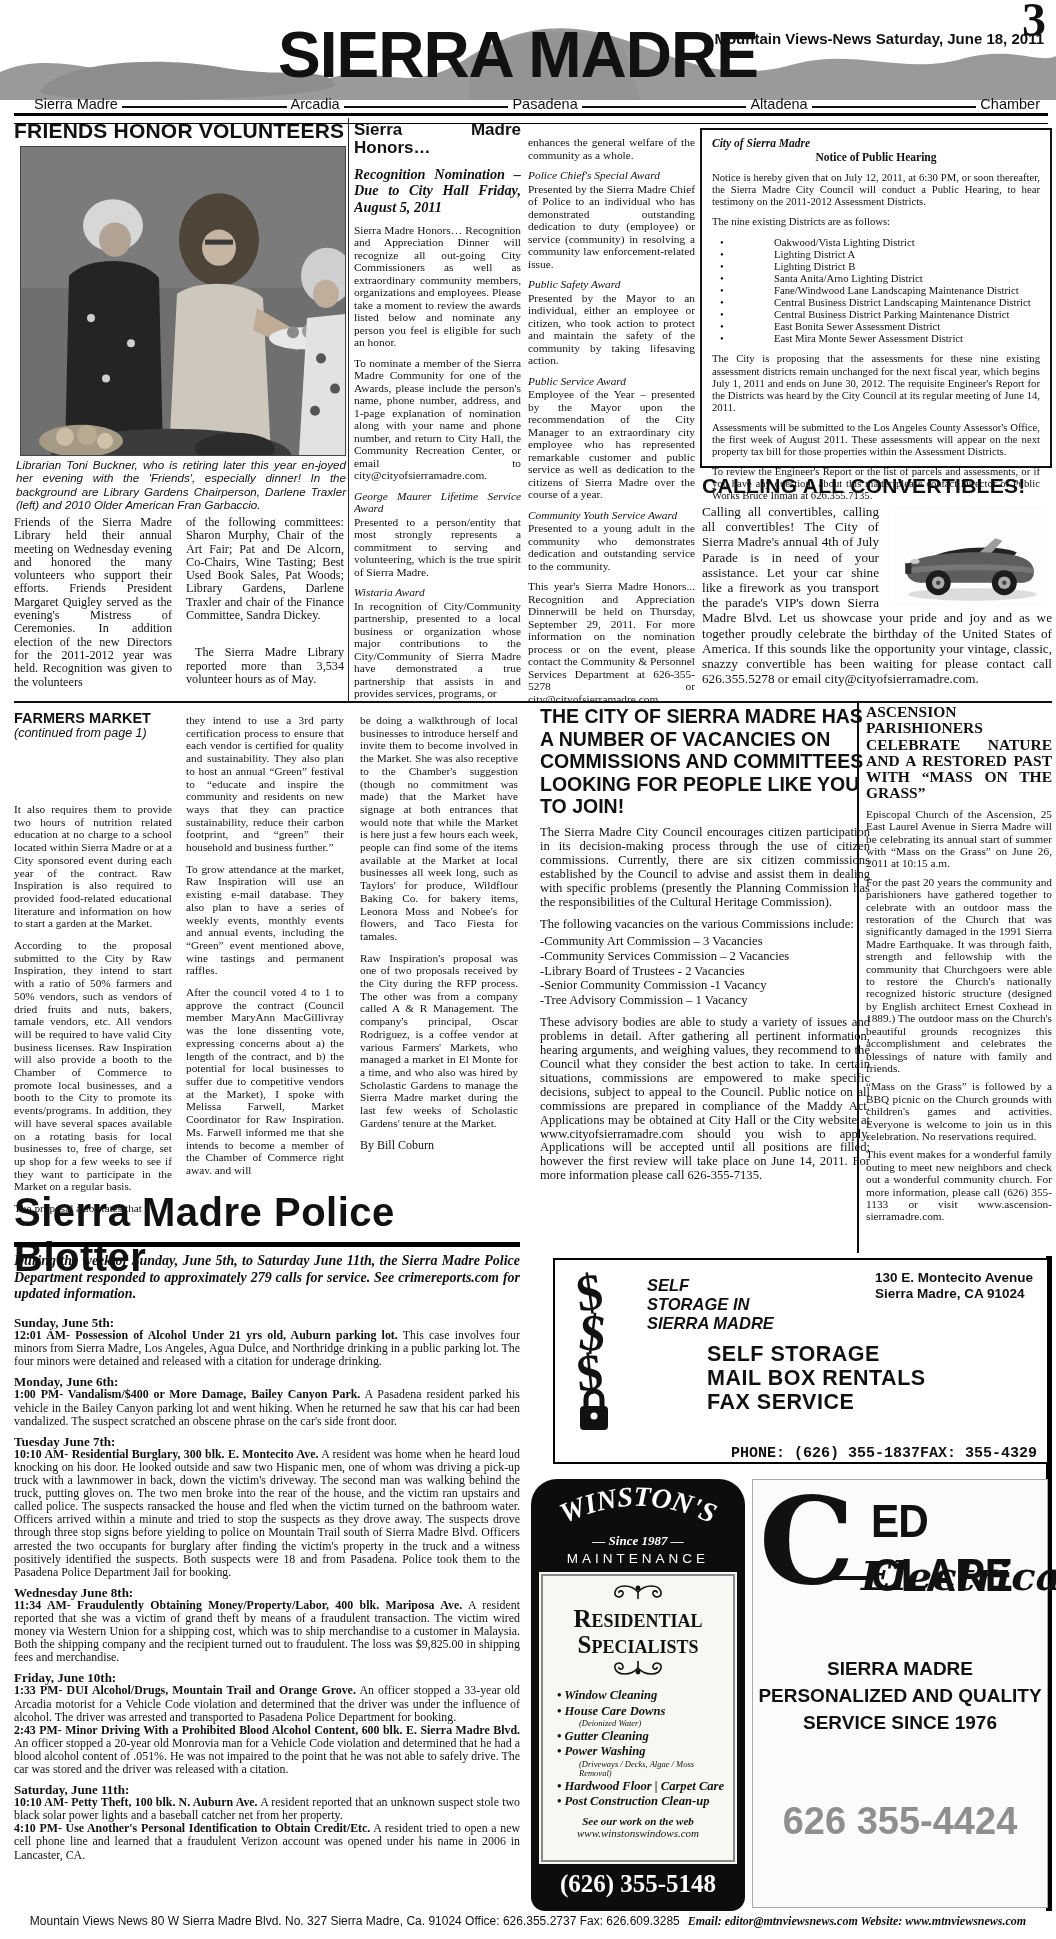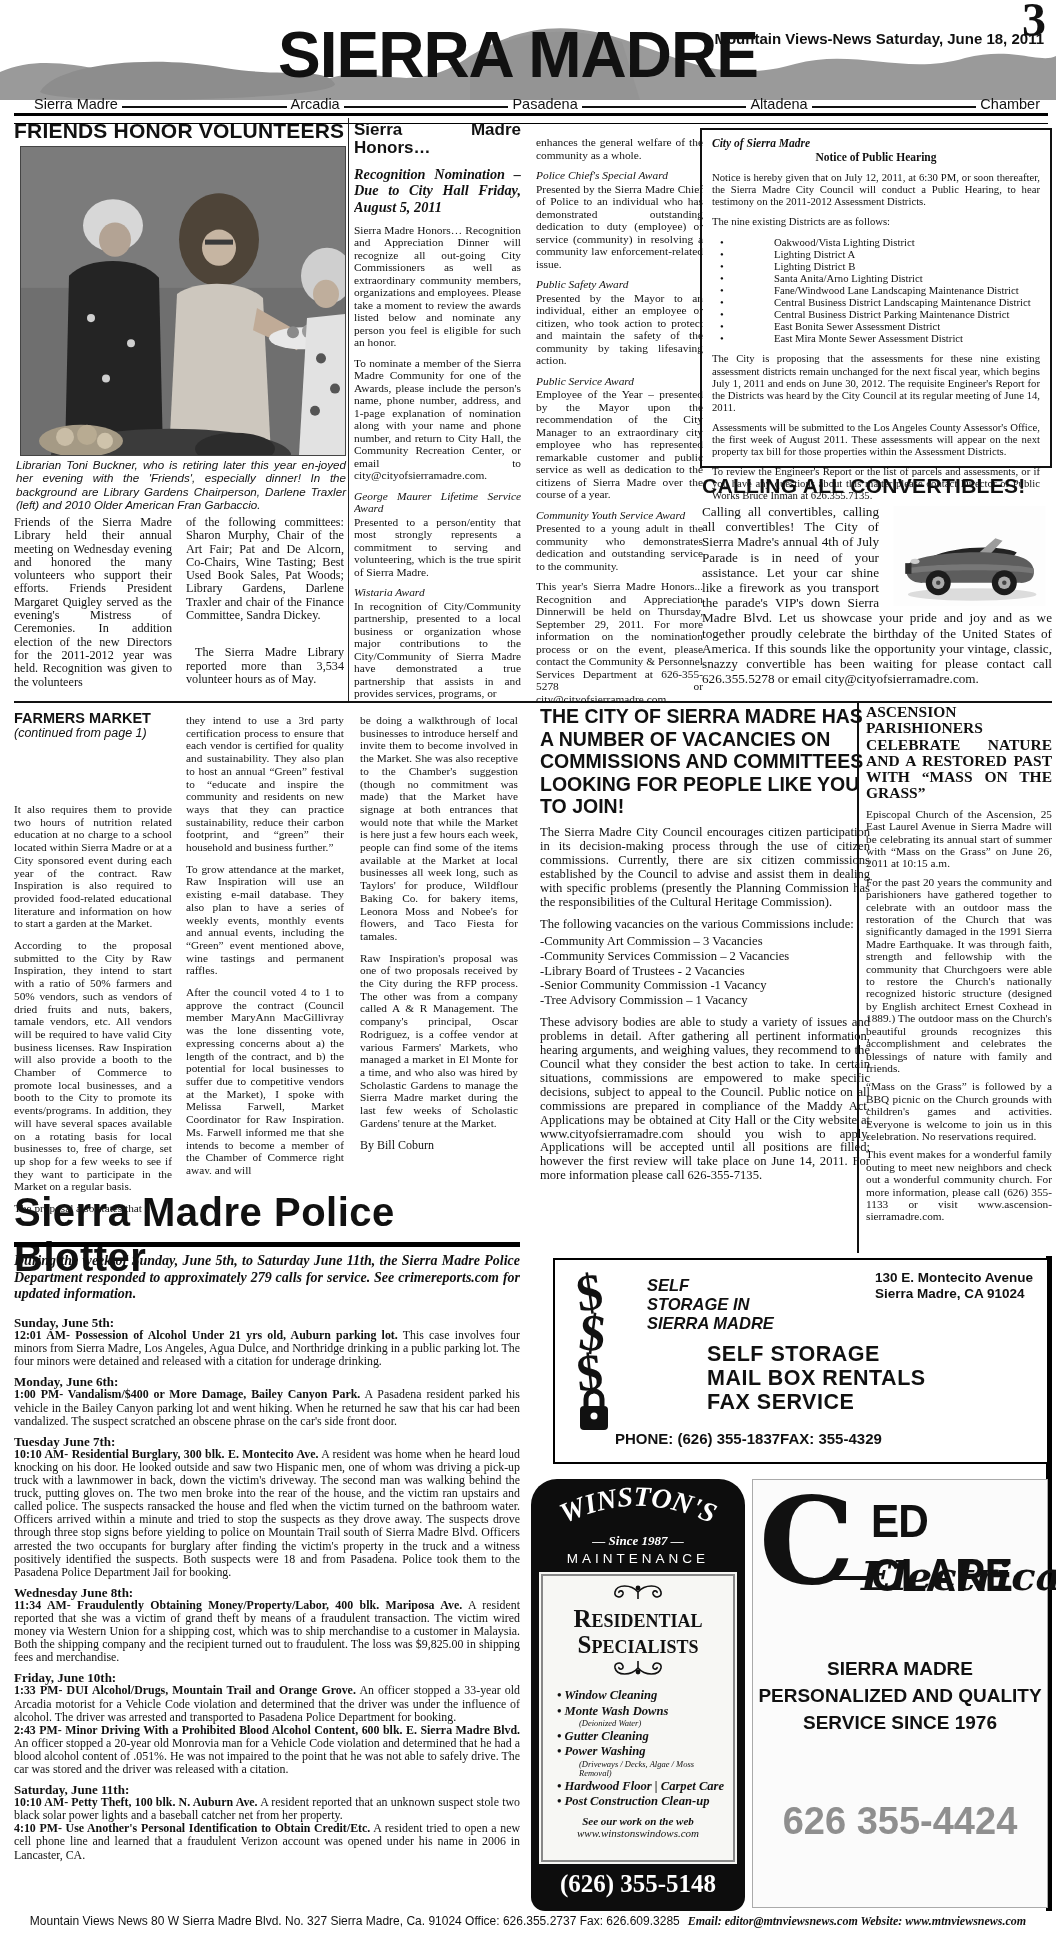--- a/index.html
+++ b/index.html
@@ -81,21 +81,21 @@
   .b-p{margin:0;}
 
   
   .rightbar{left:1046px;top:1256px;width:6px;height:655px;background:#000;}
 
   .ad-storage{left:553px;top:1258px;width:492px;height:202px;border:2px solid #000;box-shadow:0 0 0 1px #fff inset;}
   .st-logo{position:absolute;left:12px;top:8px;}
   .st-tags{position:absolute;left:92px;top:16px;font-size:16.5px;font-weight:bold;font-style:italic;line-height:19px;}
   .st-addr{position:absolute;right:14px;top:10px;font-size:13.5px;font-weight:bold;line-height:16px;}
   .st-big{position:absolute;left:152px;top:82px;font-size:21.5px;font-weight:bold;line-height:24px;letter-spacing:.5px;}
-  .st-phone{position:absolute;left:60px;right:10px;bottom:15px;font-size:15px;font-weight:bold;display:flex;justify-content:flex-start;}
+  .st-phone{position:absolute;left:60px;right:10px;bottom:0;font-size:15px;font-weight:bold;display:flex;justify-content:flex-end;font-family:Liberation Mono, monospace;}
 
   .ad-winstons{left:531px;top:1479px;width:214px;height:432px;background:#0d0d0d;border-radius:26px 26px 14px 14px;
                color:#fff;text-align:center;}
   .wn-since{font-size:13px;font-style:italic;font-weight:bold;margin-top:-4px;}
   .wn-maint{font-size:13.5px;letter-spacing:4px;margin-top:2px;}
   .wn-panel{margin:8px 10px 0 10px;background:#f7f7f4;color:#111;border:2px solid #888;outline:2px solid #f7f7f4;
             height:288px;padding:6px 8px;box-sizing:border-box;overflow:hidden;}
   .wn-res{font-size:25px;font-weight:bold;line-height:26px;font-variant:small-caps;}
   .wn-svcs{text-align:left;margin:6px 0 0 6px;}
   .svc-main{font-size:12.6px;font-weight:bold;font-style:italic;line-height:15.5px;}
@@ -204,21 +204,21 @@
           <div class="award-t opt">George Maurer Lifetime Service Award</div>
           <div class="hp">Presented to a person/entity that most strongly represents a commitment to serving and volunteering, which is the true spirit of Sierra Madre.</div>
         </div>
 
         <div class="hblock">
           <div class="award-t opt">Wistaria Award</div>
           <div class="hp">In recognition of City/Community partnership, presented to a local business or organization whose major contributions to the City/Community of Sierra Madre have demonstrated a true partnership that assists in and provides services, programs, or</div>
         </div>
       </div>
   </div>
-  <div class="abs hn-col just" style="left:528px;top:136px;height:566px;overflow:hidden;margin-left:8px;">
+  <div class="abs hn-col just" style="left:528px;top:136px;height:566px;overflow:hidden;">
     <div>
 
         <div class="hblock">
 
           <div class="hp">enhances the general welfare of the community as a whole.</div>
         </div>
 
         <div class="hblock">
           <div class="award-t opt">Police Chief's Special Award</div>
           <div class="hp">Presented by the Sierra Madre Chief of Police to an individual who has demonstrated outstanding dedication to duty (employee) or service (community) in resolving a community law enforcement-related issue.</div>
@@ -482,21 +482,21 @@
           <path d="M35,9 v8" stroke="#111" stroke-width="1.6"></path>
       </svg>
       <div class="wn-svcs">
 
           <div class="svc">
             <div class="svc-main">• <span>Window Cleaning</span></div>
 
           </div>
 
           <div class="svc">
-            <div class="svc-main">• <span>Monte Wash Downs</span></div>
+            <div class="svc-main">• <span>House Care Downs</span></div>
             <div class="svc-note opt">(Deionized Water)</div>
           </div>
 
           <div class="svc">
             <div class="svc-main">• <span>Gutter Cleaning</span></div>
 
           </div>
 
           <div class="svc">
             <div class="svc-main">• <span>Power Washing</span></div>

